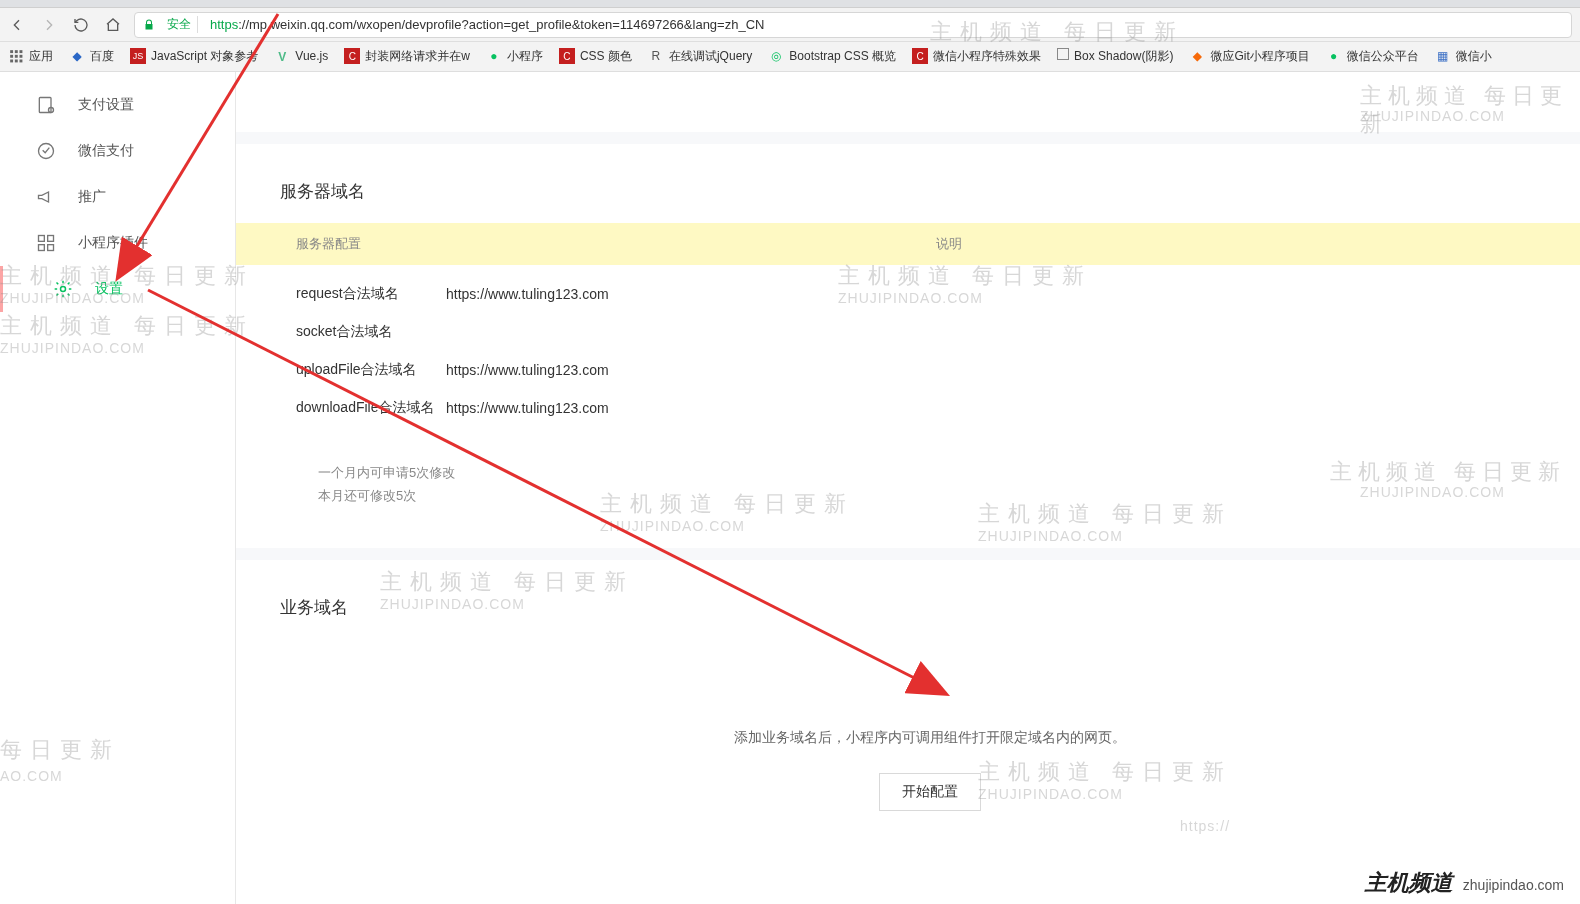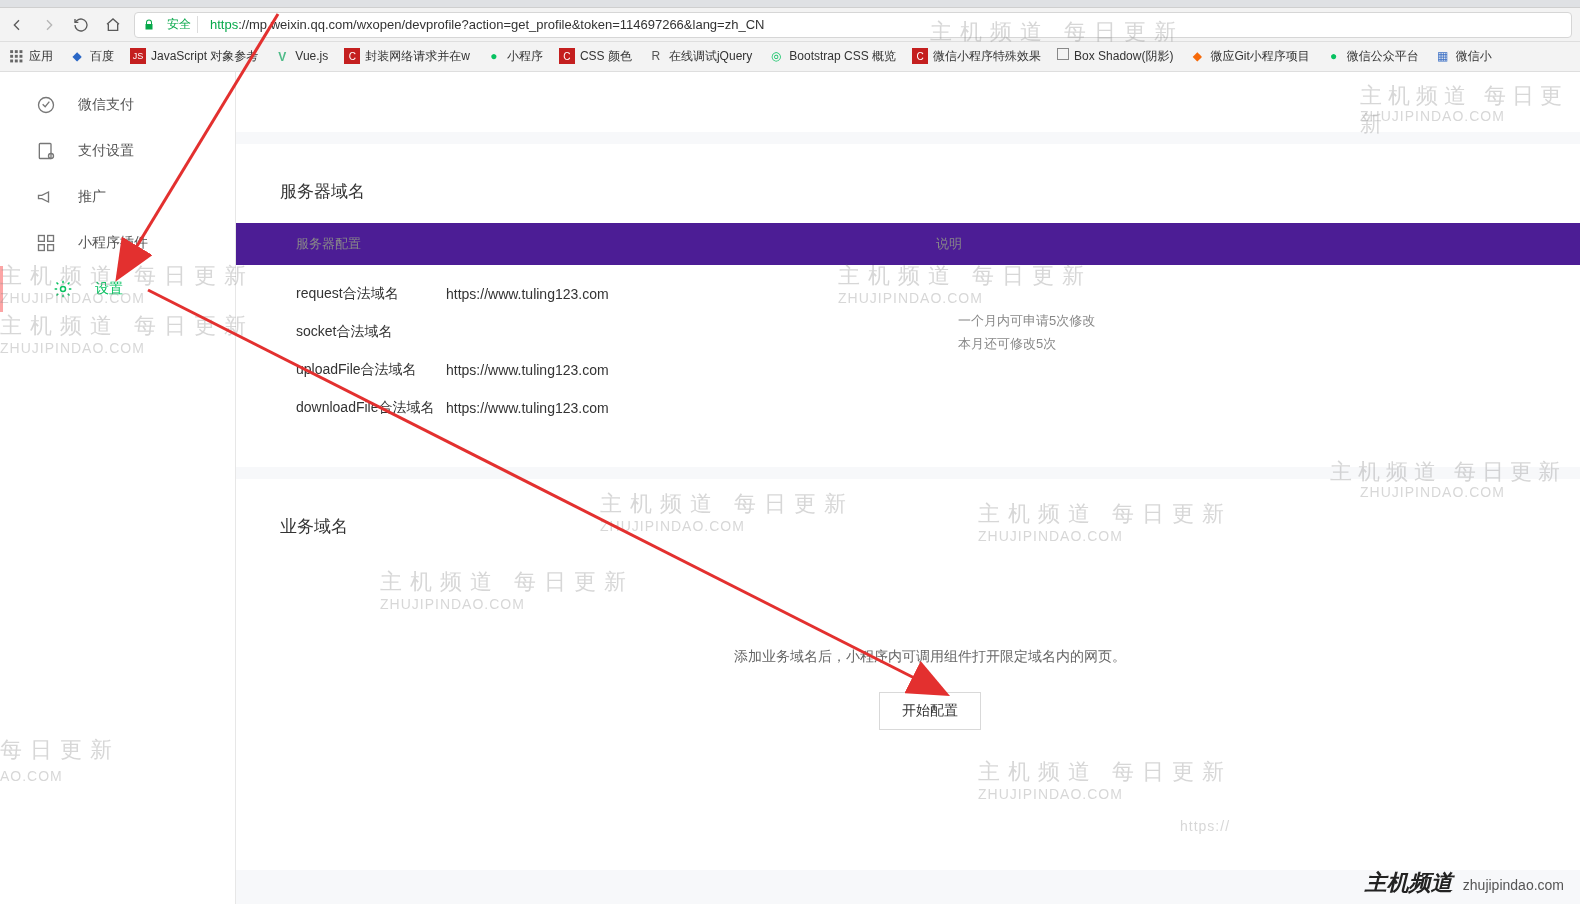--- a/index.html
+++ b/index.html
@@ -117,21 +117,21 @@
     .card-top-gap { height: 60px; background:#fff; margin-bottom:12px;}
 
     .sect-title {
       font-size: 17px;
       color: #333;
       padding: 36px 0 10px 44px;
     }
 
     .tbl-head {
       display: flex;
-      background: #4c1d95;
+      background: #fef9c3;
       font-size: 13px;
       color: #888;
       padding: 12px 0 12px 60px;
       margin-top: 10px;
     }
     .col-config { width: 640px; }
     .col-desc { flex: 1; }
 
     .tbl-body { padding: 10px 0 0 60px; }
     .tbl-row {
@@ -143,21 +143,21 @@
     }
     .rlab { width: 150px; }
     .rval { color: #333; }
     .desc-block {
       font-size: 13px;
       color: #888;
       line-height: 1.8;
       width: 260px;
       margin-left: 22px;
     }
-    .body-flex { display:flex; }
+    .body-flex { display:flex;flex-direction:column; }
     .left-rows { width: 640px; }
     .right-desc { flex:1; padding-top: 34px; }
 
     .biz-section {
       background:#fff;
       padding: 0 0 140px 44px;
       margin-top: 12px;
     }
     .biz-center {
       text-align: center;
@@ -325,34 +325,34 @@
       <span>微信小</span>
     </span>
 </div>
 
 <div class="content-area">
 
   <div class="sidebar">
     <div class="side-item">
       <span class="sico">
         <svg width="20" height="20" viewBox="0 0 24 24" fill="none" stroke="currentColor" stroke-width="1.6">
+            <rect x="4" y="3" width="14" height="18" rx="1"></rect>
+            <circle cx="18" cy="18" r="3"></circle>
+          </svg>
+      </span>
+      <span>支付设置</span>
+    </div>
+    <div class="side-item">
+      <span class="sico">
+        <svg width="20" height="20" viewBox="0 0 24 24" fill="none" stroke="currentColor" stroke-width="1.6">
             <circle cx="12" cy="12" r="9"></circle>
             <path d="M8 11l3 3 5-6"></path>
           </svg>
       </span>
       <span>微信支付</span>
-    </div>
-    <div class="side-item">
-      <span class="sico">
-        <svg width="20" height="20" viewBox="0 0 24 24" fill="none" stroke="currentColor" stroke-width="1.6">
-            <rect x="4" y="3" width="14" height="18" rx="1"></rect>
-            <circle cx="18" cy="18" r="3"></circle>
-          </svg>
-      </span>
-      <span>支付设置</span>
     </div>
     <div class="side-item">
       <span class="sico">
         <svg width="20" height="20" viewBox="0 0 24 24" fill="none" stroke="currentColor" stroke-width="1.6">
             <path d="M3 10v4h4l8 4V6l-8 4H3z"></path>
           </svg>
       </span>
       <span>推广</span>
     </div>
     <div class="side-item">

